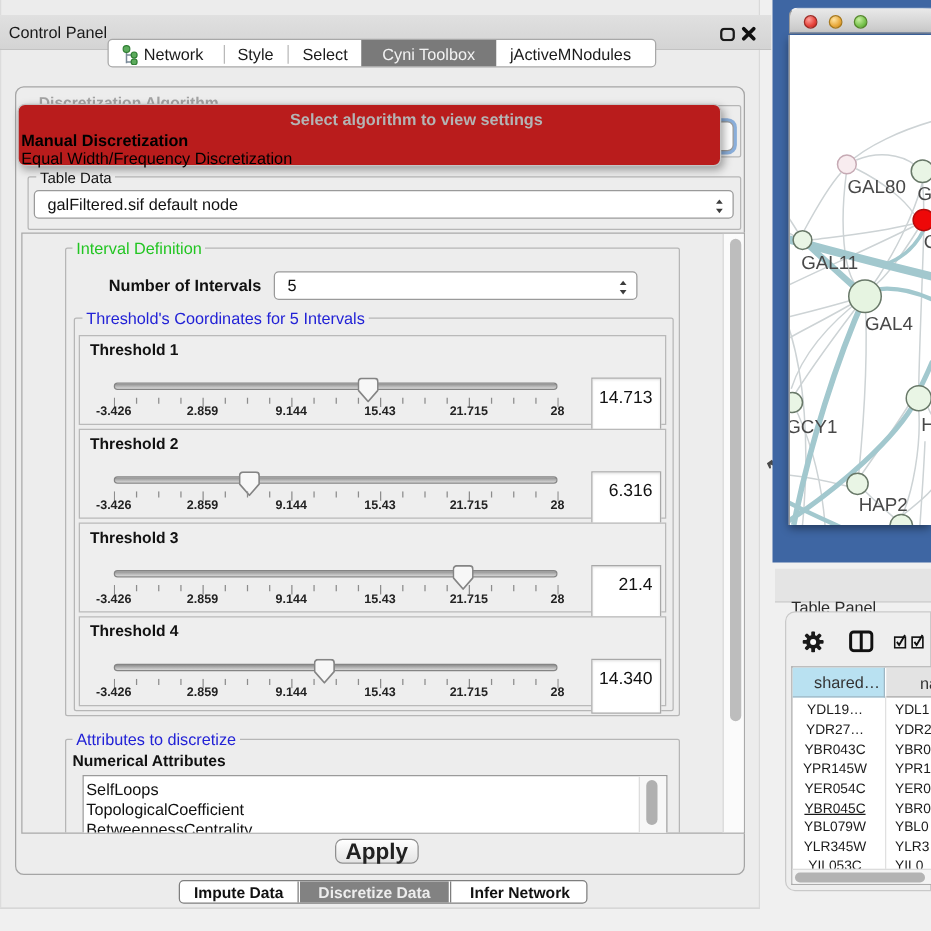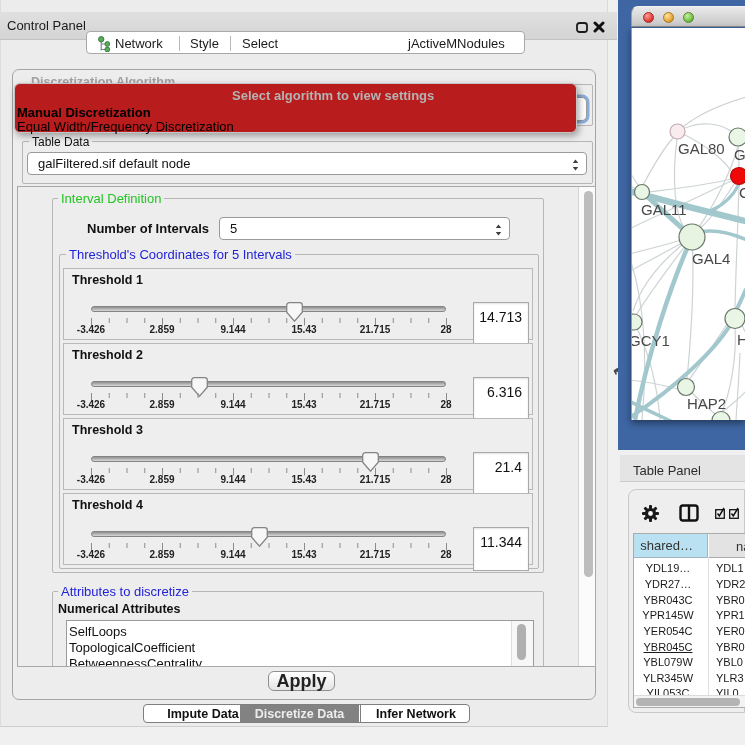--- a/index.html
+++ b/index.html
@@ -46,24 +46,24 @@
 #popup .r1{position:absolute;left:217px;top:4px;font-size:13px;font-weight:bold;color:#b4b4b4;}
 #popup .r2{position:absolute;left:2px;top:21px;font-size:13px;font-weight:bold;color:#000;}
 #popup .r3{position:absolute;left:2px;top:35px;font-size:13px;color:#000;}
 
 #blue{position:absolute;left:618px;top:0;width:127px;height:450px;background:#3e66a3;}
 #mactb{position:absolute;left:631px;top:6px;width:114px;height:21px;background:linear-gradient(#e9e9e9,#c7c7c7);border-top:1px solid #f2f2f2;border-left:1px solid #9b9b9b;border-bottom:1px solid #8c8c8c;border-top-left-radius:7px;}
 .light{position:absolute;top:5px;width:11px;height:11px;border-radius:50%;}
 #canvas{position:absolute;left:631px;top:28px;width:114px;height:392px;background:#fff;border-left:1px solid #9b9b9b;box-shadow:0 3px 7px rgba(0,0,0,.45);}
 
 #tpbar{position:absolute;left:620px;top:455px;width:125px;height:27px;background:#e4e4e4;border-bottom:1px solid #cbcbcb;}
-#tpbar .t{position:absolute;left:13px;top:8px;font-size:13px;color:#2a2a2a;text-align:right;}
+#tpbar .t{position:absolute;left:13px;top:23px;font-size:13px;color:#2a2a2a;text-align:right;}
 #wpanel{position:absolute;left:628px;top:489px;width:117px;height:224px;background:#eeeeee;border:1px solid #c9c9c9;border-radius:8px 0 0 8px;}
 #ttable{position:absolute;left:633px;top:533px;width:112px;height:175px;border:1px solid #ababab;border-right:none;background:#fff;overflow:hidden;}
-.hcell1{position:absolute;left:0;top:0;width:74px;height:24px;background:#b9e1f1;border-right:1px solid #9fb7c4;border-bottom:1px solid #9fb7c4;font-size:13px;color:#333;text-align:right;padding-right:14px;line-height:23px;}
+.hcell1{position:absolute;left:0;top:0;width:74px;height:24px;background:#b9e1f1;border-right:1px solid #9fb7c4;border-bottom:1px solid #9fb7c4;font-size:13px;color:#333;text-align:right;padding-right:3px;line-height:23px;}
 .hcell2{position:absolute;left:75px;top:0;width:37px;height:24px;background:#e3e3e3;border-bottom:1px solid #ababab;font-size:13px;color:#333;}
 .trow{position:absolute;font-size:11px;color:#1a1a1a;white-space:nowrap;}
 .c1{padding-right:6px;}
 #hsb{position:absolute;left:0px;top:161px;width:112px;height:12px;background:#f3f3f3;border-top:1px solid #dcdcdc;}
 #hsb .th{position:absolute;left:2px;top:2px;width:104px;height:8px;border-radius:4px;background:#b3b3b3;}
 </style></head>
 <body>
 <div id="root">
 
   <div id="cpwin"></div>
@@ -82,20 +82,21 @@
       <path d="M4.2,4.5 L4.2,15.5 M4.2,9 L10,9 M4.2,14.5 L10,14.5" stroke="#7a8a99" stroke-width="1.2" fill="none"></path>
       <circle cx="4.2" cy="4.2" r="2.7" fill="#5cab5c" stroke="#2e7d32" stroke-width=".9"></circle>
       <circle cx="10.3" cy="9" r="2.4" fill="#5cab5c" stroke="#2e7d32" stroke-width=".9"></circle>
       <circle cx="10.3" cy="14.5" r="2.4" fill="#5cab5c" stroke="#2e7d32" stroke-width=".9"></circle>
     </svg>
     <span class="tablab" style="left:28px">Network</span>
     <div class="sep" style="left:92px"></div>
     <span class="tablab" style="left:103px">Style</span>
     <div class="sep" style="left:143px"></div>
     <span class="tablab" style="left:155px">Select</span>
+    <div id="tabdark">Cyni Toolbox</div>
     <span class="tablab" style="left:321px">jActiveMNodules</span>
   </div>
 
   <div id="container"></div>
 
   <div class="grp" style="left:480px;top:84px;width:113px;height:42px;"></div>
   <div class="abs" style="left:500px;top:97px;width:87px;height:24px;background:#fff;border:1px solid #9a9a9a;border-radius:4px;box-shadow:0 0 0 2.5px rgba(113,158,212,.8);border-radius:5px;"></div>
 
   <div class="grp" style="left:22px;top:141px;width:571px;height:43px;"></div>
   <div class="grptitle" style="left:29px;top:135px;color:#111;font-size:12px;">Table Data</div>
@@ -262,21 +263,21 @@
           <line x1="320" y1="0" x2="320" y2="5" stroke="#8c8c8c" stroke-width="1"></line>
           <line x1="337.75" y1="0" x2="337.75" y2="5" stroke="#8c8c8c" stroke-width="1"></line>
           <line x1="355.5" y1="0" x2="355.5" y2="7.5" stroke="#8c8c8c" stroke-width="1"></line>
         </svg>
       <div class="slab" style="left:2px">-3.426</div>
         <div class="slab" style="left:73px">2.859</div>
         <div class="slab" style="left:144px">9.144</div>
         <div class="slab" style="left:215px">15.43</div>
         <div class="slab" style="left:286px">21.715</div>
         <div class="slab" style="left:357px">28</div>
-      <div class="vfield">11.344</div>
+      <div class="vfield">14.340</div>
     </div>
 
     <div class="grp" style="left:34px;top:404px;width:492px;height:90px;"></div>
     <div class="grptitle" style="left:40px;top:397px;color:#2222d6;">Attributes to discretize</div>
     <div class="abs" style="left:40px;top:415px;font-size:12.5px;font-weight:bold;color:#111;">Numerical Attributes</div>
     <div id="numlist">
       <div class="abs" style="left:2px;top:3px;">SelfLoops</div>
       <div class="abs" style="left:2px;top:19px;">TopologicalCoefficient</div>
       <div class="abs" style="left:2px;top:35px;">BetweennessCentrality</div>
       <div class="abs" style="left:444px;top:0px;width:22px;height:48px;background:#f7f7f7;border-left:1px solid #ddd;"></div>
@@ -284,21 +285,21 @@
     </div>
 
     <div id="vsb">
         <div class="th"></div>
       </div>
   </div>
 
   <div id="applybtn">Apply</div>
 
   <div id="btabs">
-    <div style="left:0;width:95px;border-right:1px solid #7e7e7e;color:#111;margin-left:12px;">Impute Data</div>
+    <div style="left:0;width:95px;border-right:1px solid #7e7e7e;color:#111;">Impute Data</div>
     <div style="left:96px;width:119px;background:#828282;color:#ededed;">Discretize Data</div>
     <div style="left:216px;width:111px;border-left:1px solid #7e7e7e;color:#111;">Infer Network</div>
   </div>
 
   <div class="abs" style="left:31px;top:75px;font-size:12.5px;font-weight:bold;color:#a2a2a2;">Discretization Algorithm</div>
   <div id="popup">
     <div class="r1">Select algorithm to view settings</div>
     <div class="r2">Manual Discretization</div>
     <div class="r3">Equal Width/Frequency Discretization</div>
   </div>

